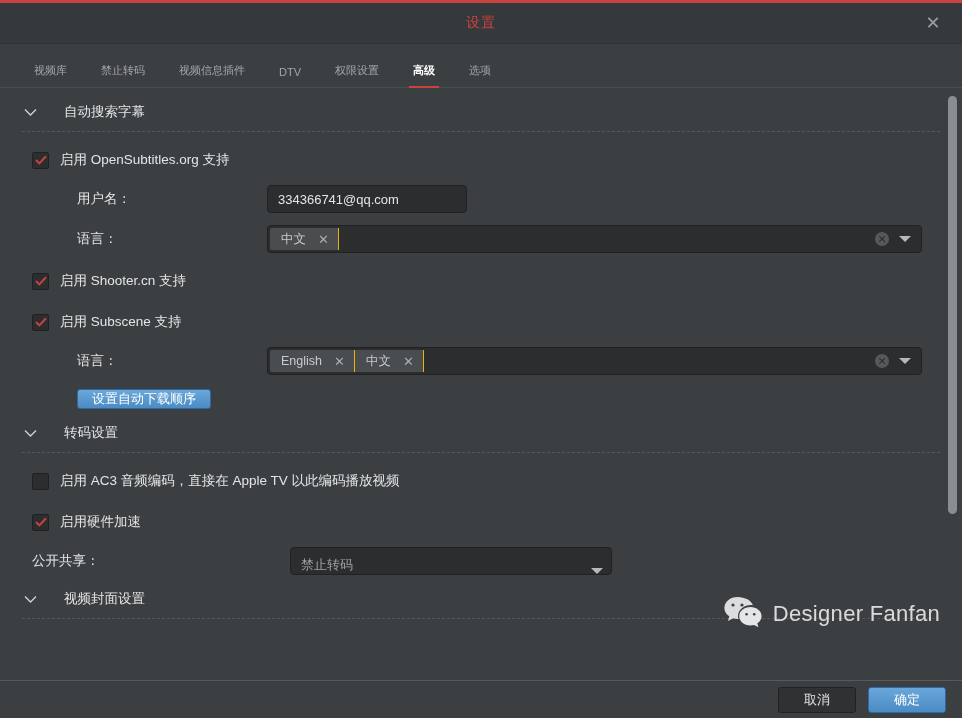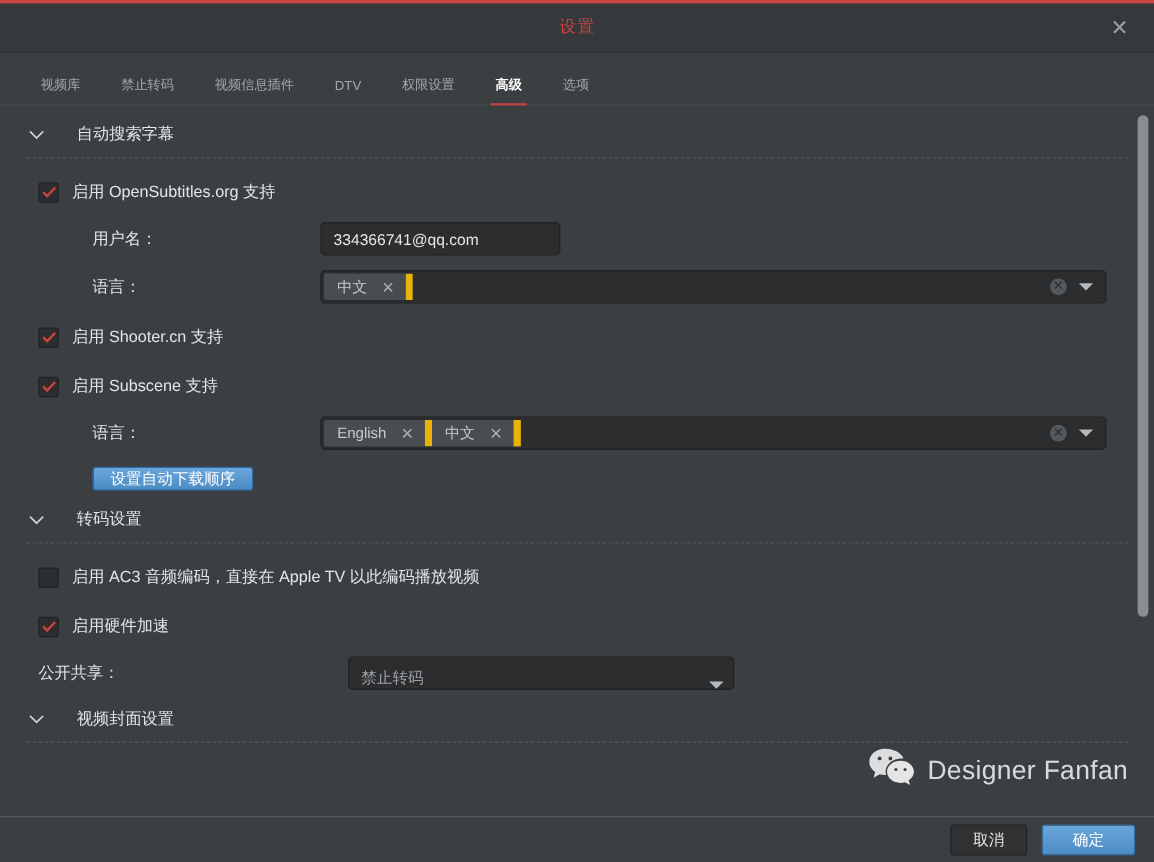--- a/index.html
+++ b/index.html
@@ -186,21 +186,21 @@
     border: 1px solid #1f2123;
     border-radius: 4px;
     display: flex; align-items: stretch;
     padding: 2px 2px;
     margin-right: 18px;
   }
   .tags { display: flex; align-items: stretch; }
   .tag {
     display: flex; align-items: center;
     background: #4a4d4f;
-    border-right: 6px solid #eab308;
+    border-right: 1px solid #eab308;
     padding: 0 9px 0 11px;
     color: #c8cacd;
     font-size: 12.5px;
     white-space: nowrap;
   }
   .tag:first-child { border-radius: 2px 0 0 2px; }
   .tag-x {
     margin-left: 12px;
     color: #a9acae;
     font-size: 13px;
@@ -255,21 +255,21 @@
     display: flex; align-items: flex-end;
     padding: 0 10px;
     cursor: pointer;
   }
   .select-value { color: #9fa2a5; font-size: 13px; }
   .select .caret { position: absolute; right: 8px; margin-right: 0; }
 
   
   .watermark {
     position: absolute;
-    right: 22px; bottom: 20px;
+    right: 22px; bottom: 48px;
     display: flex; align-items: center;
     gap: 10px;
     pointer-events: none;
     opacity: .92;
   }
   .wm-text {
     color: #e6e8ea;
     font-size: 22px;
     letter-spacing: .3px;
   }
@@ -277,21 +277,21 @@
   
   .footer {
     flex: none;
     height: 38px;
     background: #3c3f41;
     border-top: 1px solid #575a5c;
     display: flex; align-items: center; justify-content: flex-end;
     padding-right: 16px; gap: 12px;
   }
   .btn-cancel {
-    height: 26px; width: 64px;
+    height: 26px; width: 78px;
     background: #2f3133;
     border: 1px solid #1f2123;
     border-radius: 3px;
     color: #e3e5e7;
     font-size: 13px;
     font-family: Liberation Mono, monospace;
     cursor: pointer;
   }
   .btn-ok {
     height: 26px; width: 78px;

